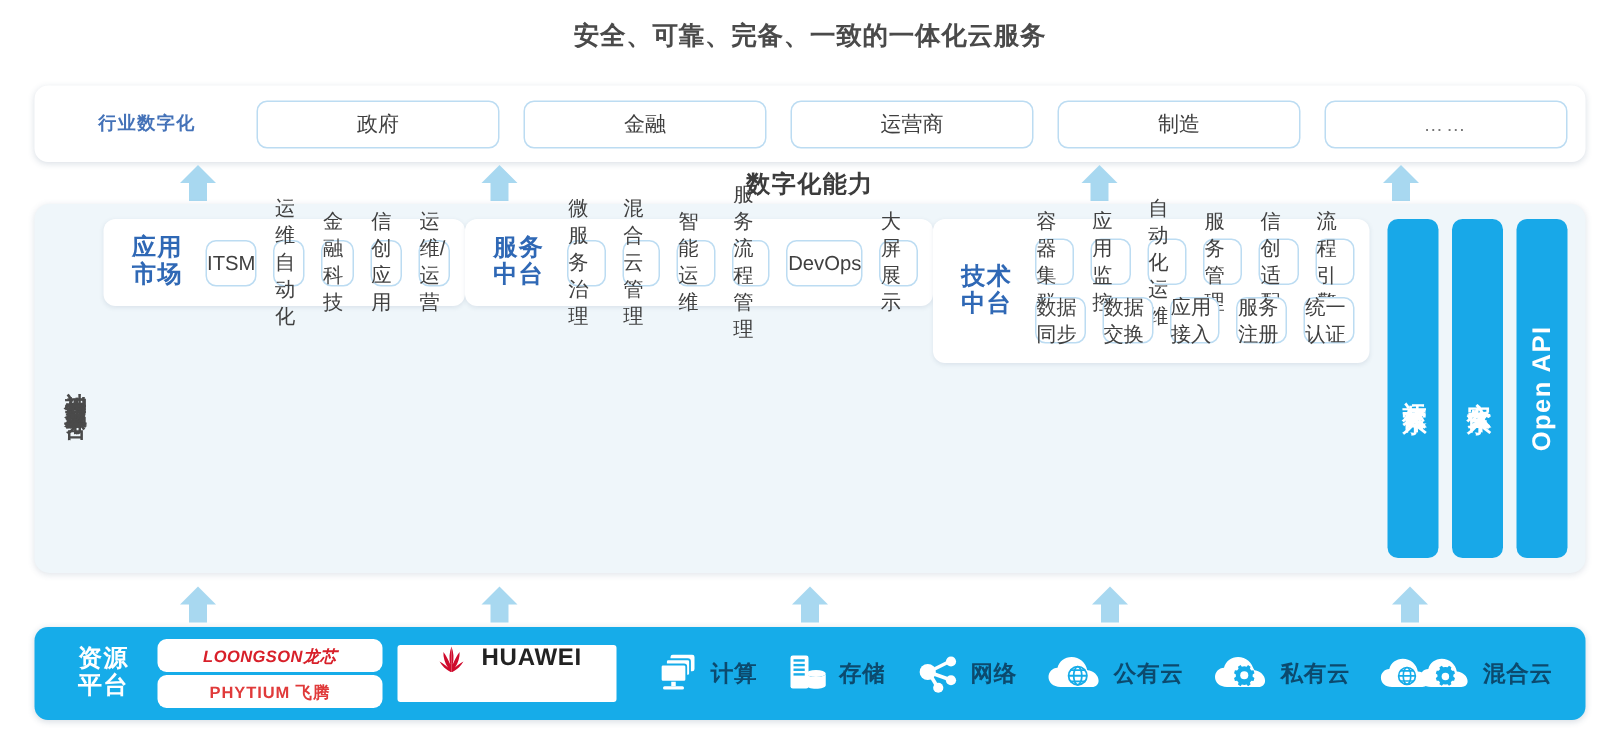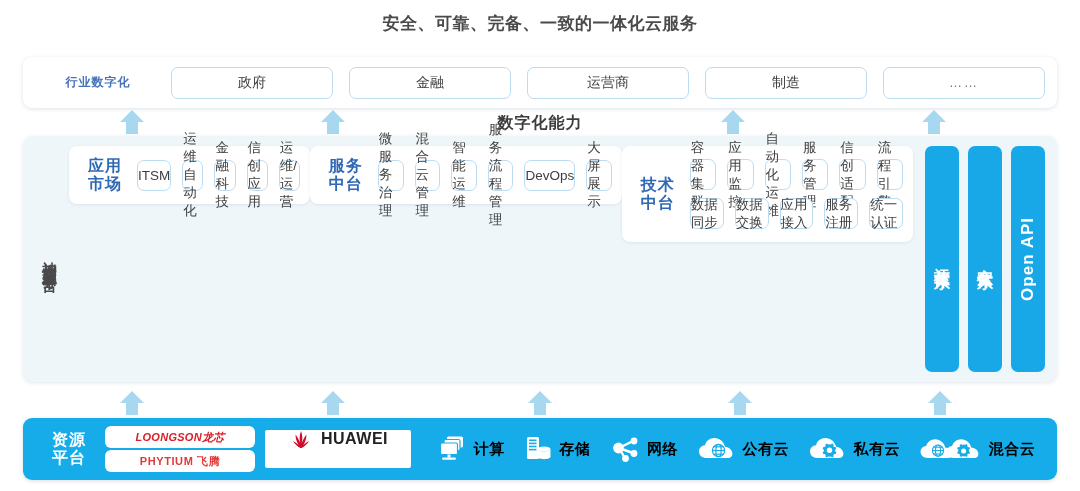--- a/index.html
+++ b/index.html
@@ -154,21 +154,21 @@
     width:146px;height:38px;margin-left:10px;flex:none;
     display:flex;align-items:flex-start;justify-content:center;gap:7px;
   }
   .huawei-chip .hw-text{font-size:16px;font-weight:bold;color:#222;letter-spacing:.5px;}
   .res-items{
     flex:1;display:flex;align-items:center;justify-content:space-around;
     padding-left:16px;
   }
   .res-item{
     display:flex;align-items:center;gap:7px;
-    color:#000000;font-size:15px;font-weight:bold;letter-spacing:.5px;
+    color:#0c4a6e;font-size:15px;font-weight:bold;letter-spacing:.5px;
     white-space:nowrap;
     text-align:center;
   }
   .res-item svg{display:block;}
 </style>
 </head>
 <body>
 
 <div class="page">
 

